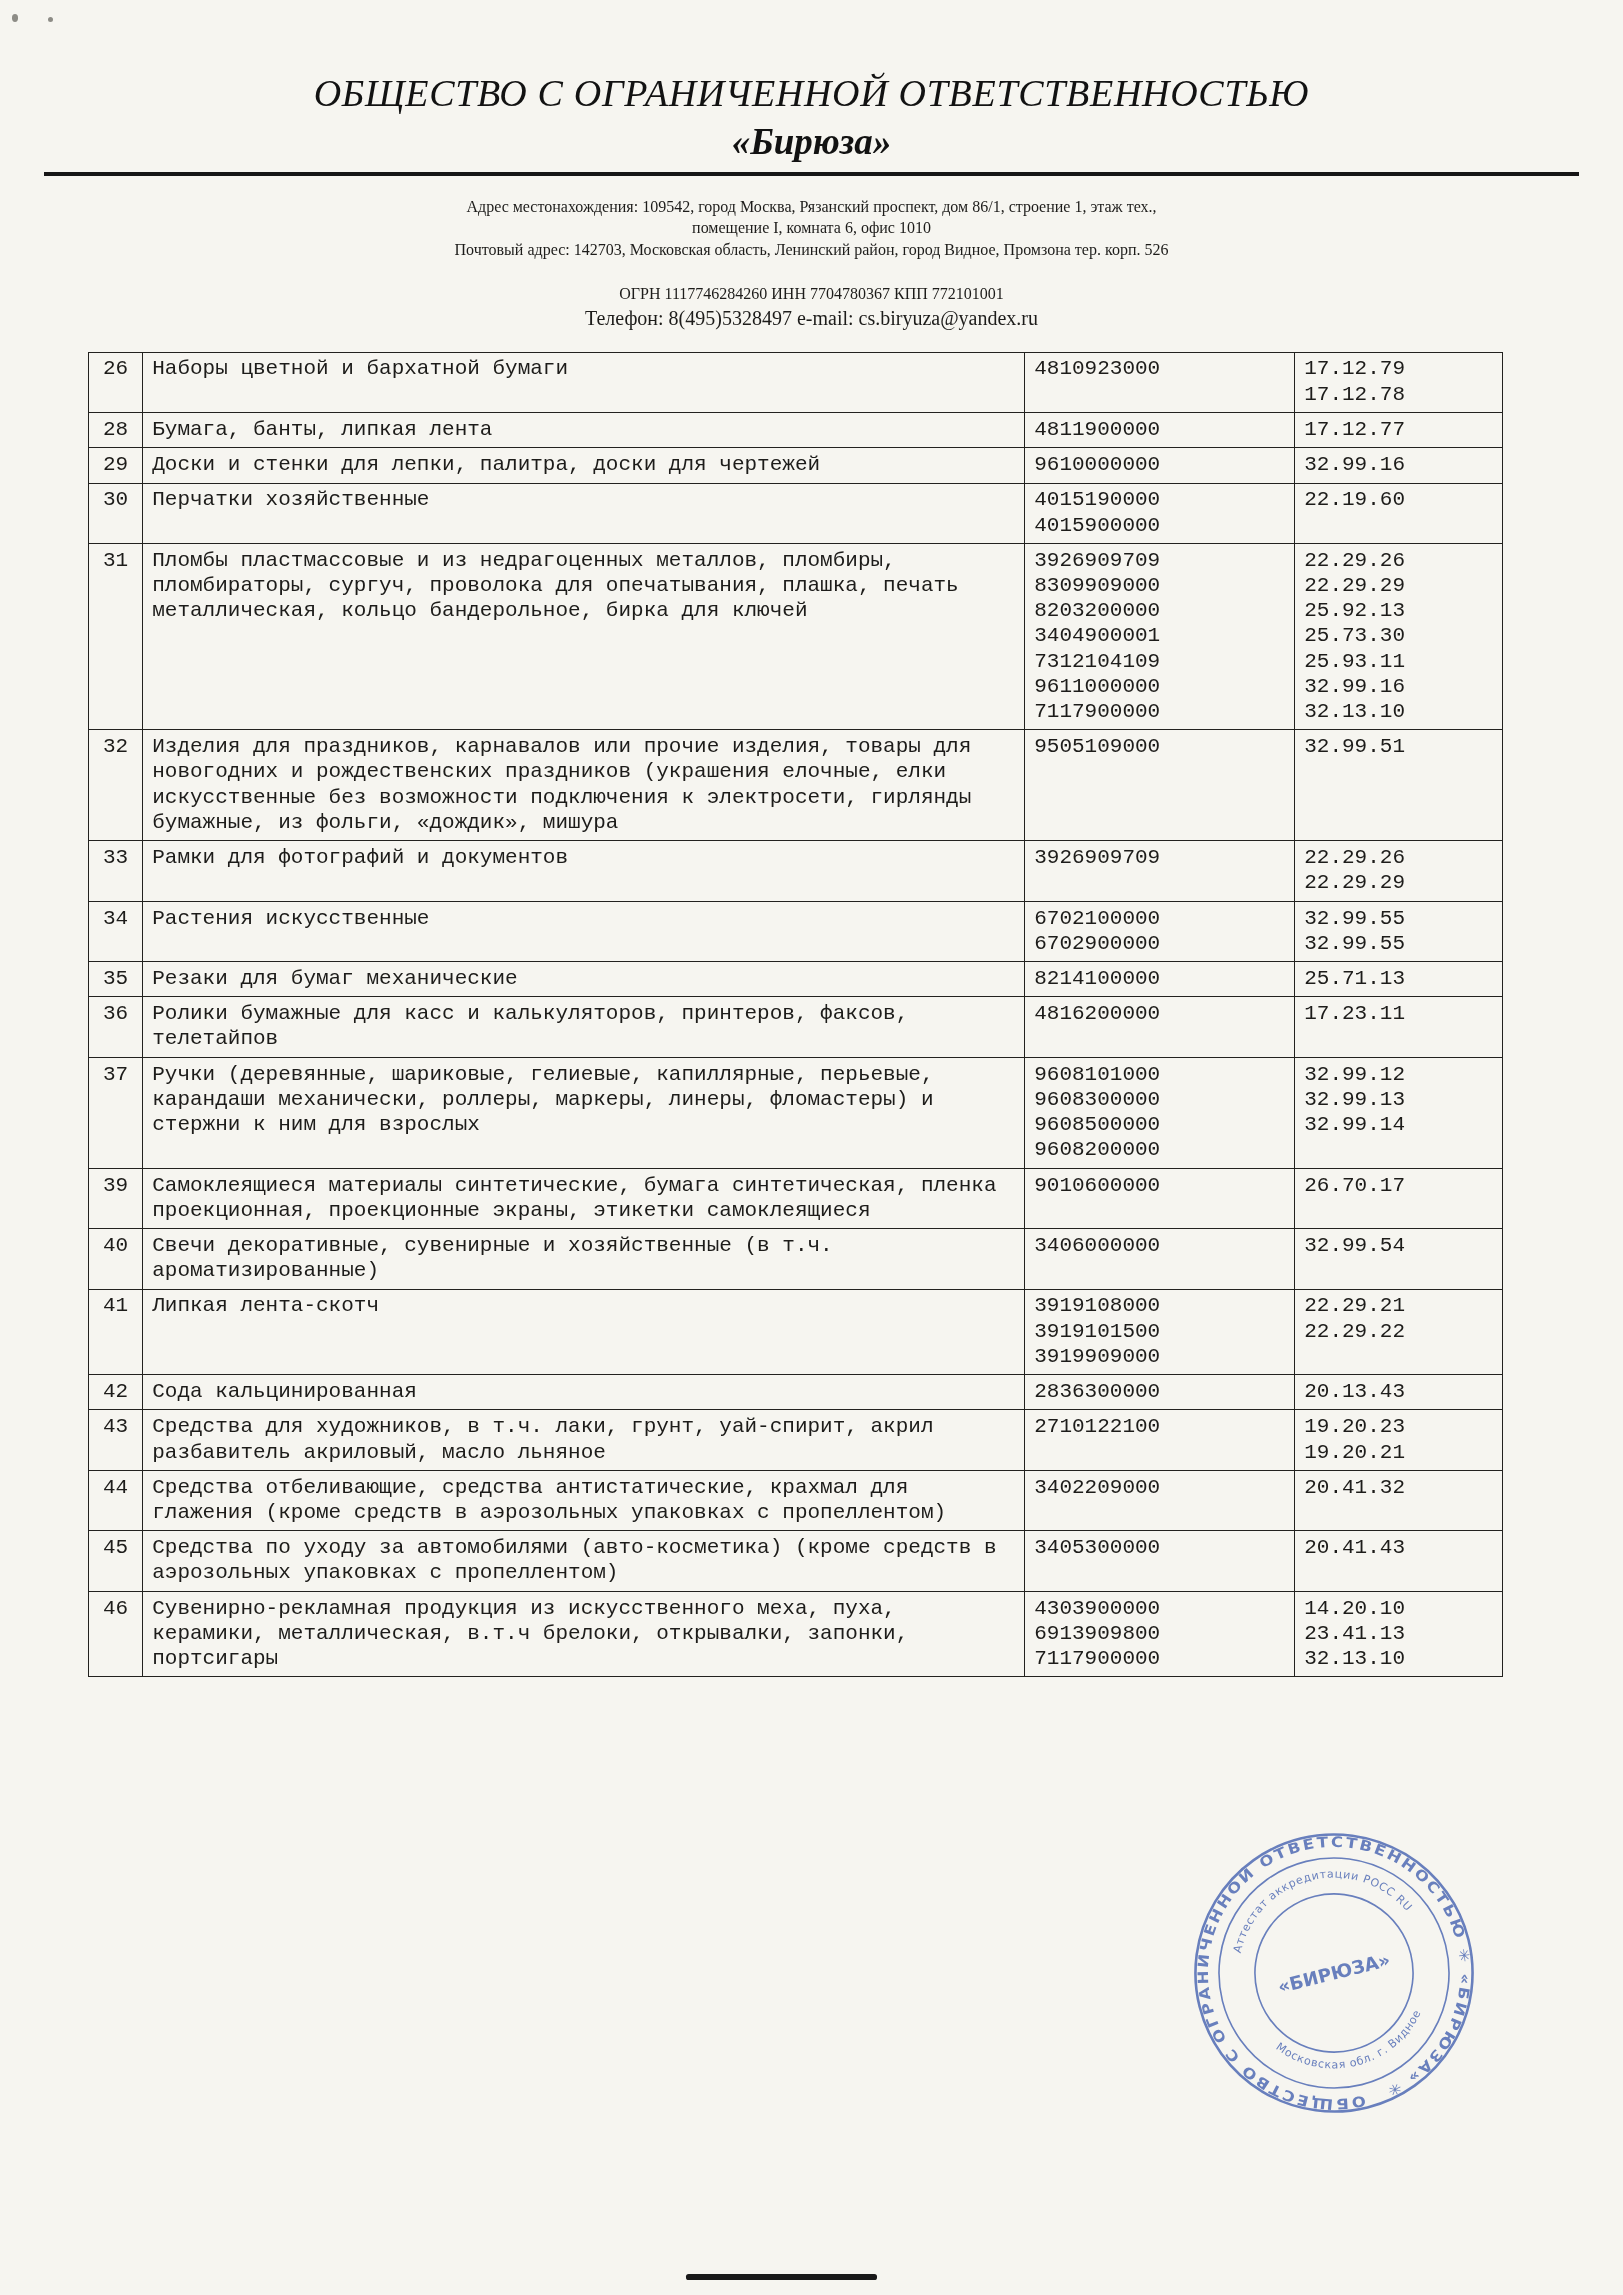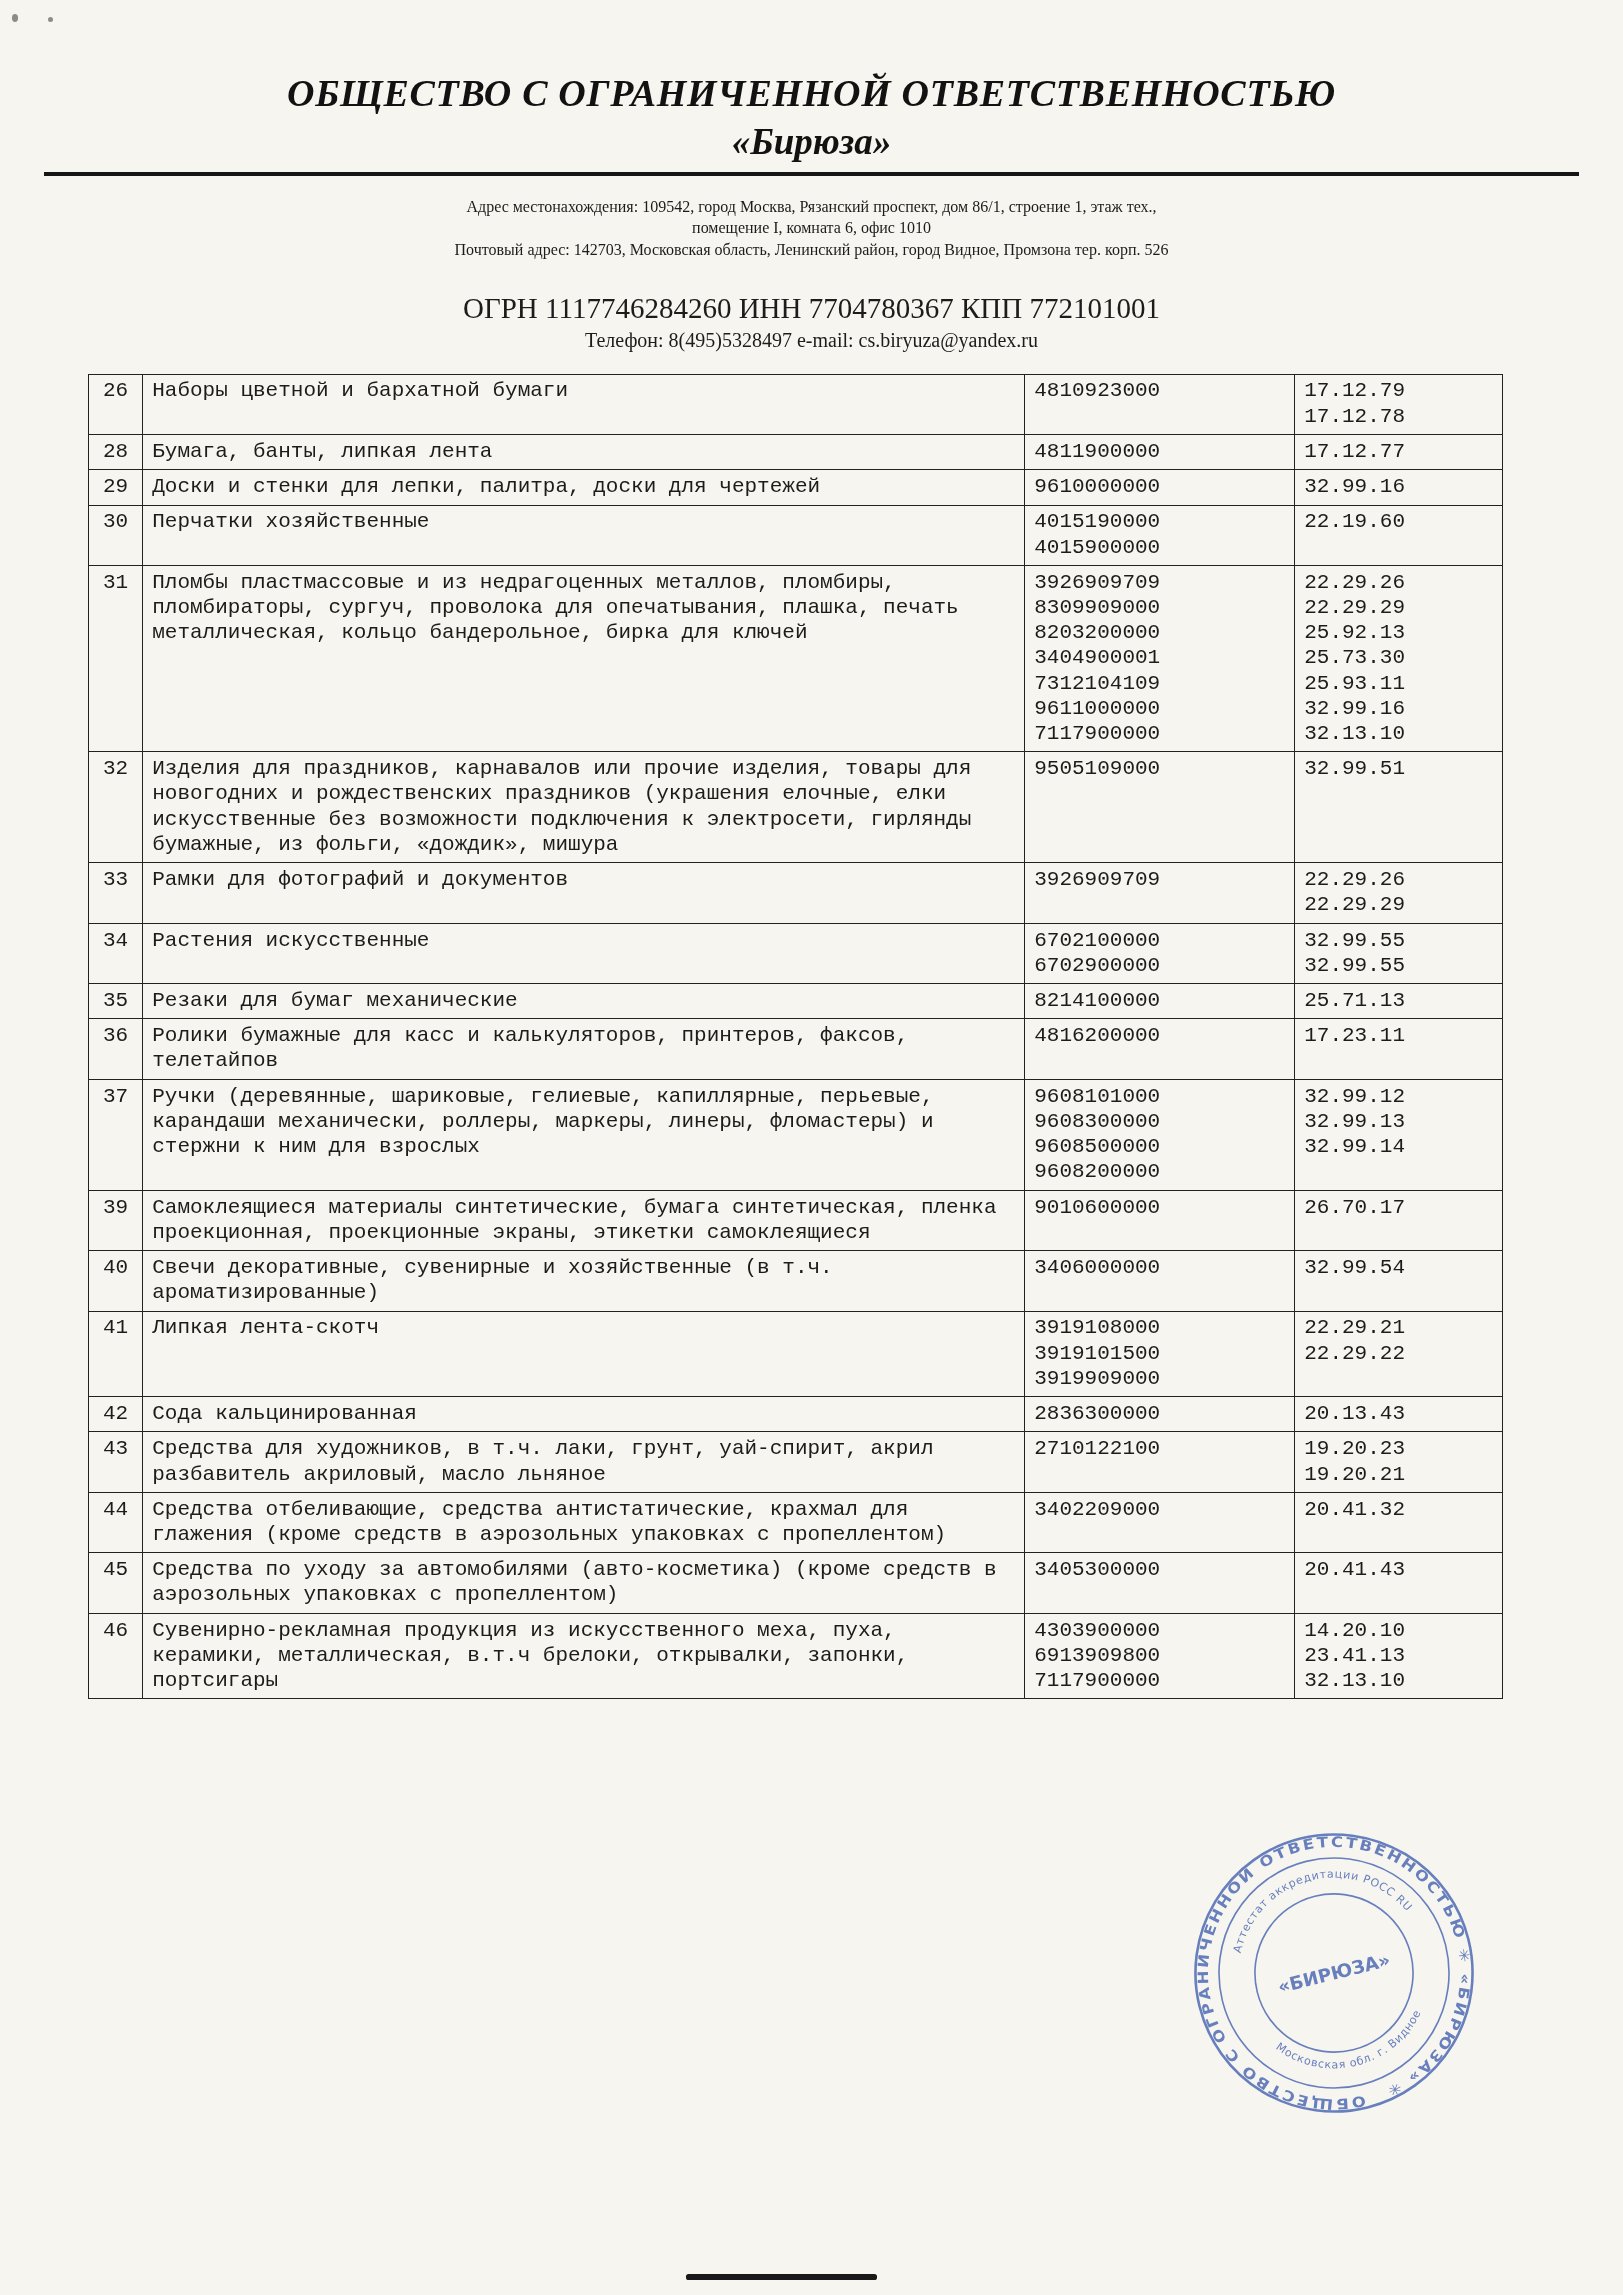--- a/index.html
+++ b/index.html
@@ -9,33 +9,33 @@
     background:#f6f5f0;
     color:#1d1c1a;
     font-family:"Liberation Serif","DejaVu Serif",serif;
     overflow:hidden;
   }
   .page { position:absolute; inset:0; }
 
   
   .header { padding-top:71px; text-align:center; }
   .title1 {
-    font-size:38px; font-weight:bold; font-style:italic;
+    font-size:38px; font-weight:normal; font-style:italic;
     letter-spacing:0.7px; color:#121212;
   }
   .title2 {
     font-size:37px; font-weight:bold; font-style:italic;
     margin-top:5.2px; color:#121212;
   }
   .title-rule {
     height:3.9px; background:#161616;
     margin:9.2px 44px 19.6px 44px;
   }
   .addr-line { font-size:16px; line-height:1.35; }
-  .ogrn-line { font-size:29px; margin-top:31px; }
+  .ogrn-line { font-size:16px; margin-top:24px; }
   .contact-line { font-size:20px; margin-top:3.9px; }
 
   
   table.items {
     border-collapse:collapse;
     table-layout:fixed;
     width:1413px;
     margin:22px 0 0 88px;
     font-size:21px;
     font-family:Liberation Mono, monospace;

